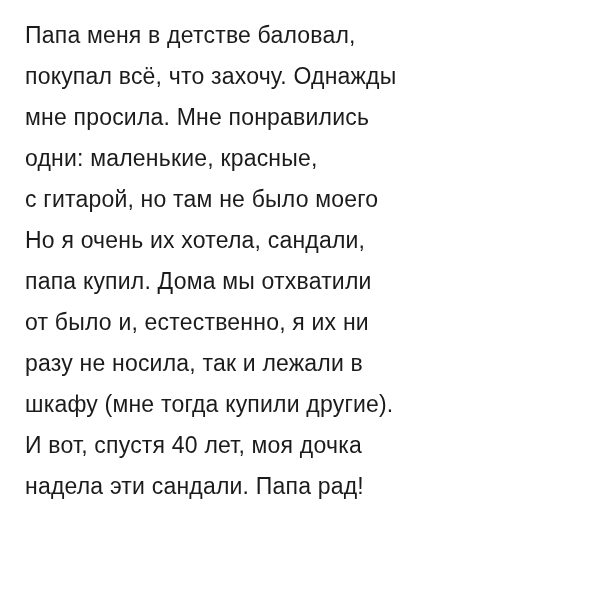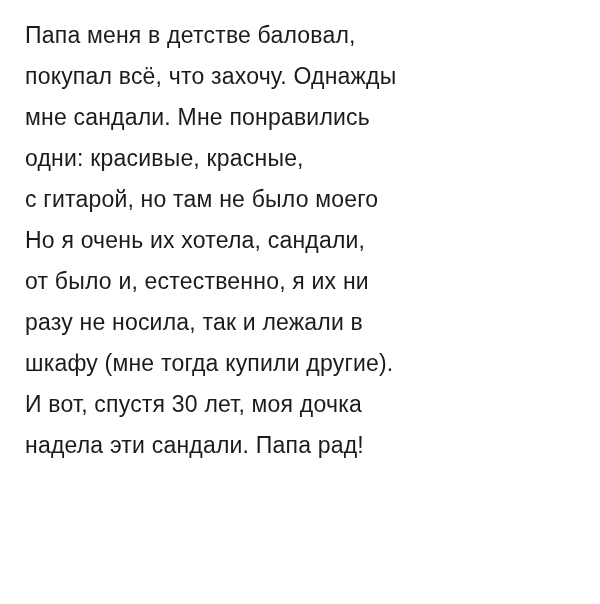--- a/index.html
+++ b/index.html
@@ -21,22 +21,23 @@
   .text-line {
     white-space: nowrap;
   }
 </style>
 </head>
 <body>
 
 <div class="text-block">
   <div class="text-line">Папа меня в детстве баловал,</div>
   <div class="text-line">покупал всё, что захочу. Однажды</div>
-  <div class="text-line">мне сандали. Мне понравились</div>
-  <div class="text-line">одни: красивые, красные,</div>
+  <div class="text-line">мне просила. Мне понравились</div>
+  <div class="text-line">одни: маленькие, красные,</div>
   <div class="text-line">с гитарой, но там не было моего</div>
   <div class="text-line">Но я очень их хотела, сандали,</div>
+  <div class="text-line">папа купил. Дома мы отхватили</div>
   <div class="text-line">от было и, естественно, я их ни</div>
   <div class="text-line">разу не носила, так и лежали в</div>
   <div class="text-line">шкафу (мне тогда купили другие).</div>
-  <div class="text-line">И вот, спустя 30 лет, моя дочка</div>
+  <div class="text-line">И вот, спустя 40 лет, моя дочка</div>
   <div class="text-line">надела эти сандали. Папа рад!</div>
 </div>
 
 </body></html>

